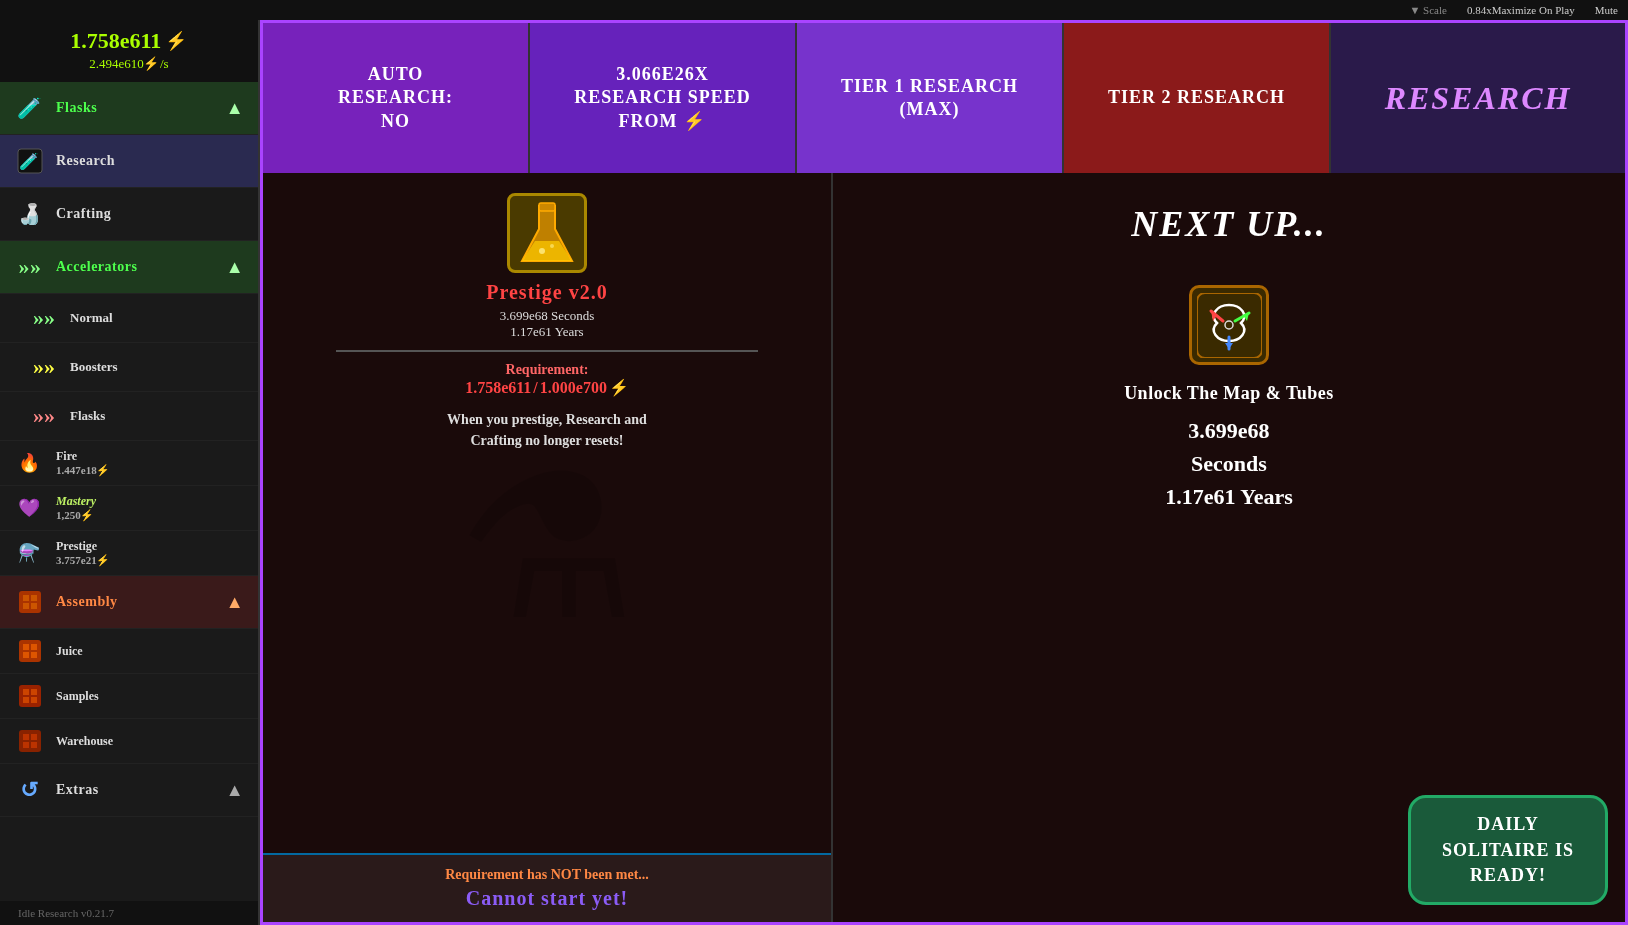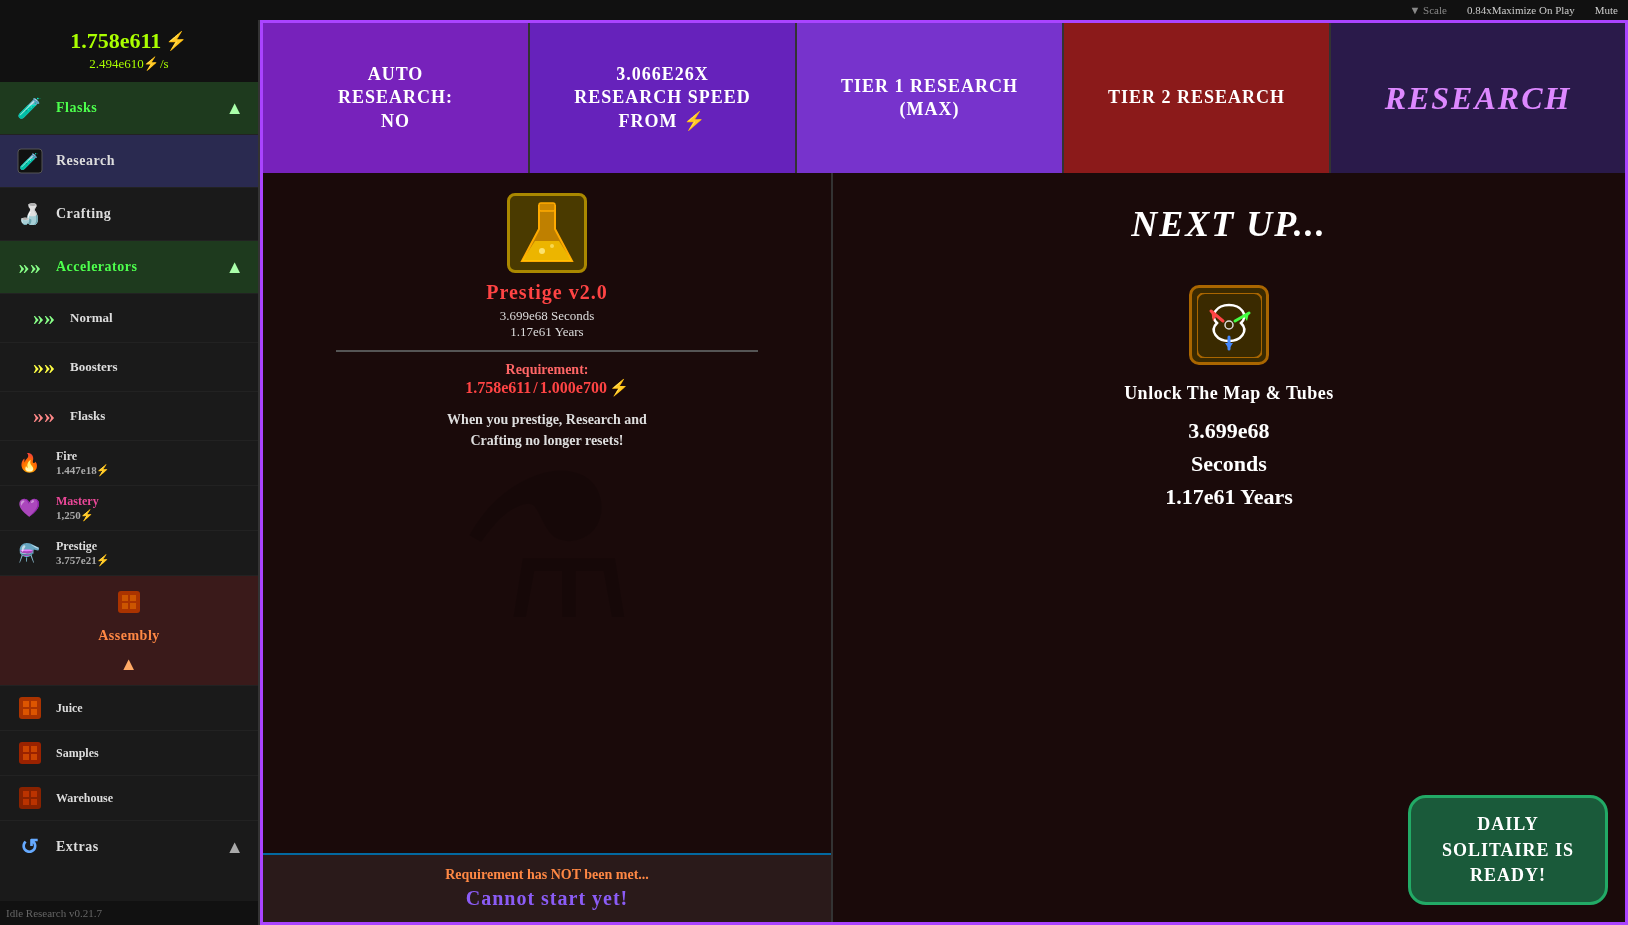--- a/index.html
+++ b/index.html
@@ -86,21 +86,21 @@
       color: #ddd;
       font-size: 14px;
       font-weight: bold;
       letter-spacing: 0.5px;
       text-transform: capitalize;
       border-bottom: 1px solid #222;
       position: relative;
     }
     .nav-item.active { background: #2a2a50; }
     .nav-item.section-header { background: #1e3a1e; color: #4dff4d; }
-    .nav-item.section-header-assembly { background: #3a1a1a; color: #ff8844; flex-direction: column; }
+    .nav-item.section-header-assembly { background: #3a1a1a; color: #ff8844; }
 
     .nav-icon {
       width: 32px;
       height: 32px;
       display: flex;
       align-items: center;
       justify-content: center;
       font-size: 20px;
       flex-shrink: 0;
     }
@@ -139,21 +139,21 @@
       font-size: 12px;
       font-weight: bold;
       cursor: pointer;
       border-bottom: 1px solid #222;
     }
 
     .version-bar {
       background: #111;
       color: #666;
       font-size: 11px;
-      padding: 6px 6px;
+      padding: 6px 18px;
       text-align: left;
       margin-top: 46px;
     }
 
     
     .main-content {
       position: absolute;
       top: 20px;
       left: 260px;
       right: 0;
@@ -478,21 +478,21 @@
       <div class="nav-icon" style="font-size:18px;">🔥</div>
       <div>
         <div style="font-weight:bold;color:#ddd;">Fire</div>
         <div style="font-size:11px;color:#aaa;text-align:center;">1.447e18⚡</div>
       </div>
     </div>
 
     <div class="flask-sub-item">
       <div class="nav-icon" style="font-size:18px;">💜</div>
       <div>
-        <div style="font-weight:bold;color:#ec4899;">Mastery</div>
+        <div style="font-weight:bold;color:#bef264;font-style:italic;">Mastery</div>
         <div style="font-size:11px;color:#aaa;">1,250⚡</div>
       </div>
     </div>
 
     <div class="flask-sub-item">
       <div class="nav-icon" style="font-size:18px;">⚗️</div>
       <div>
         <div style="font-weight:bold;color:#ddd;">Prestige</div>
         <div style="font-size:11px;color:#aaa;">3.757e21⚡</div>
       </div>

